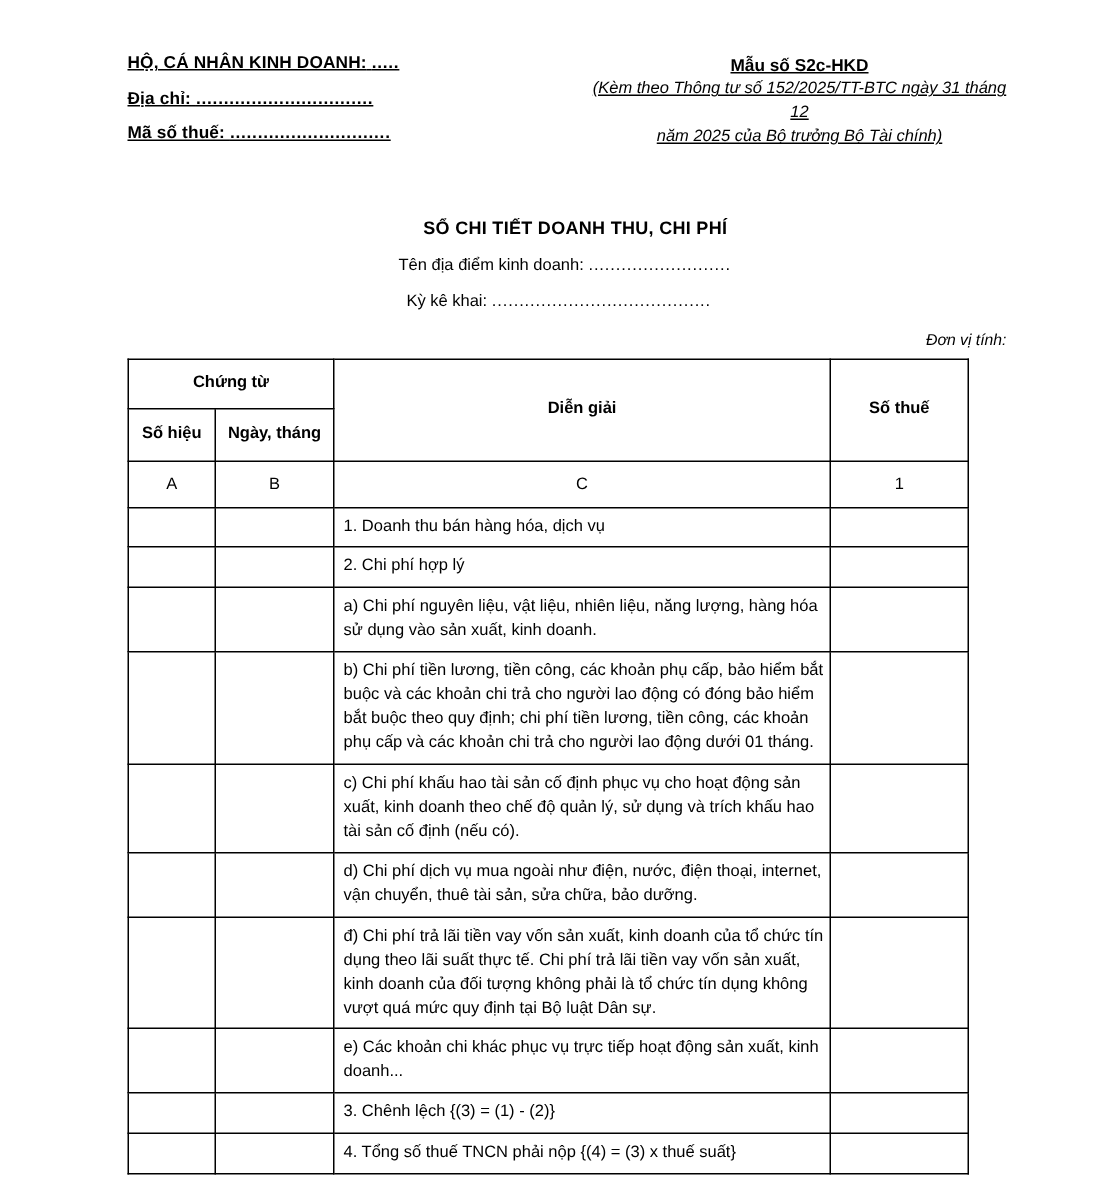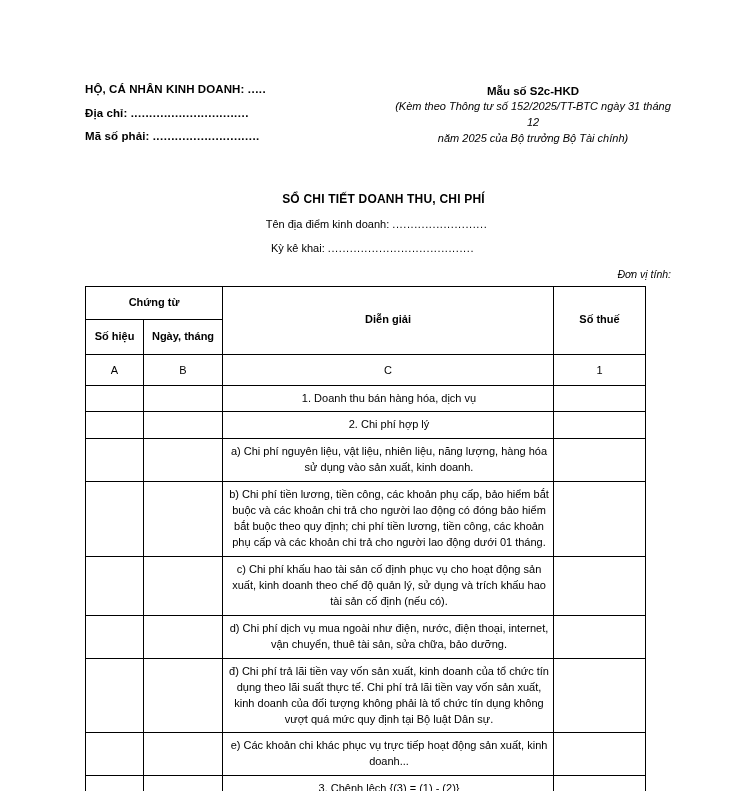--- a/index.html
+++ b/index.html
@@ -22,21 +22,22 @@
     width: 731px;
     height: 791px;
     box-sizing: border-box;
     padding: 0;
   }
 
   
   .header-band {
     display: flex;
     align-items: flex-start;
-    padding: 84px 60px 0 85px;
+    padding: 37px 60px 0 85px;
+    text-decoration: underline;
   }
   .header-left {
     width: 300px;
     flex: 0 0 auto;
   }
   .header-left .line {
     font-weight: bold;
     font-size: 11.5px;
     letter-spacing: 0.1px;
     line-height: 1;
@@ -129,21 +130,21 @@
   th.h-sotien  { height: 46px; margin-top: 41px; }
 
   tr.row-letters td {
     text-align: center;
     font-size: 11px;
     height: 26px;
     padding: 2px 0;
   }
 
   tbody td.cell-desc {
-    text-align: center;
+    text-align: left;
     font-size: 11px;
     line-height: 1.45;
     padding: 5px 4px 5px 6px;
   }
   tbody td.cell-blank {
     
   }
 </style>
 </head>
 <body>
@@ -155,21 +156,21 @@
     <div class="header-left">
       <div class="line">
         <span>HỘ, CÁ NHÂN KINH DOANH:</span>
         <span class="dots">.....</span>
       </div>
       <div class="line">
         <span>Địa chỉ:</span>
         <span class="dots">................................</span>
       </div>
       <div class="line">
-        <span>Mã số phải:</span>
+        <span>Mã số thuế:</span>
         <span class="dots">.............................</span>
       </div>
     </div>
 
     <div class="header-right">
       <div class="form-code">Mẫu số S2c-HKD</div>
       <div class="form-ref">(Kèm theo Thông tư số 152/2025/TT-BTC ngày 31 tháng 12</div>
       <div class="form-ref">năm 2025 của Bộ trưởng Bộ Tài chính)</div>
     </div>
 

